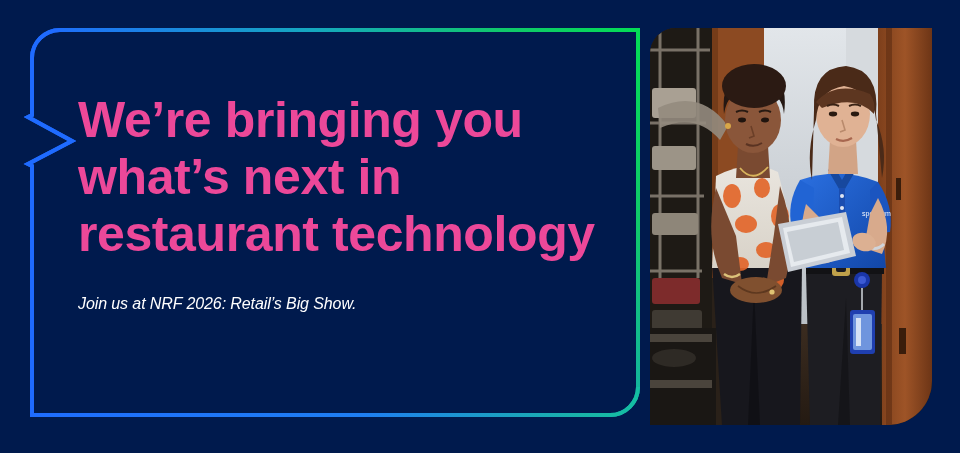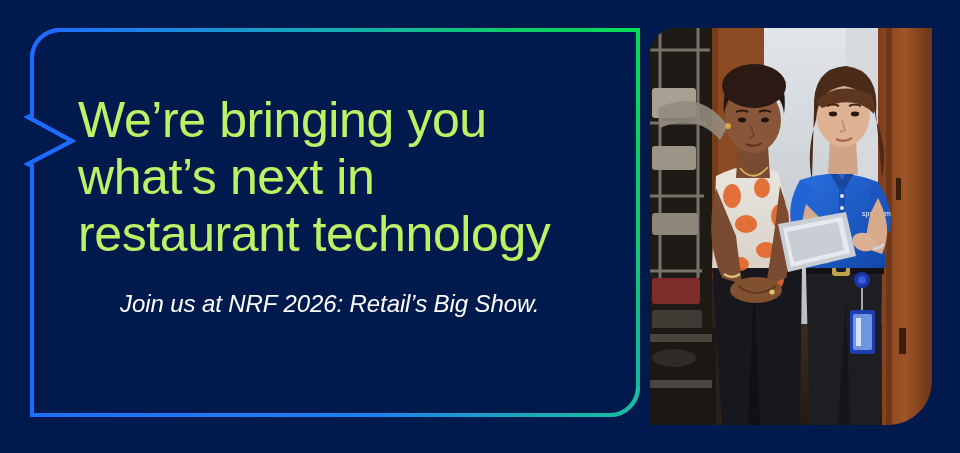--- a/index.html
+++ b/index.html
@@ -24,36 +24,35 @@
   }
   #bubble-frame svg { display:block; width:660px; height:453px; }
 
   
   #copy {
     position:absolute;
     left:78px; top:92px;
     width:560px;
   }
   #headline {
-    color:#bef264;
+    color:#ec4899;
     font-size:50px;
-    font-weight:400;
+    font-weight:700;
     line-height:57px;
     letter-spacing:-0.4px;
     white-space:pre-line;
   }
   #subhead {
     margin-top:26px;
     color:#ffffff;
-    font-size:24px;
+    font-size:16px;
     font-style:italic;
     font-weight:400;
     letter-spacing:-0.1px;
     line-height:30px;
-    margin-left:42px;
   }
 
   
   #photo {
     position:absolute;
     left:650px; top:28px;
     width:282px; height:397px;
     border-radius:26px 0 44px 0;
     overflow:hidden;
     background:#3b2216;

